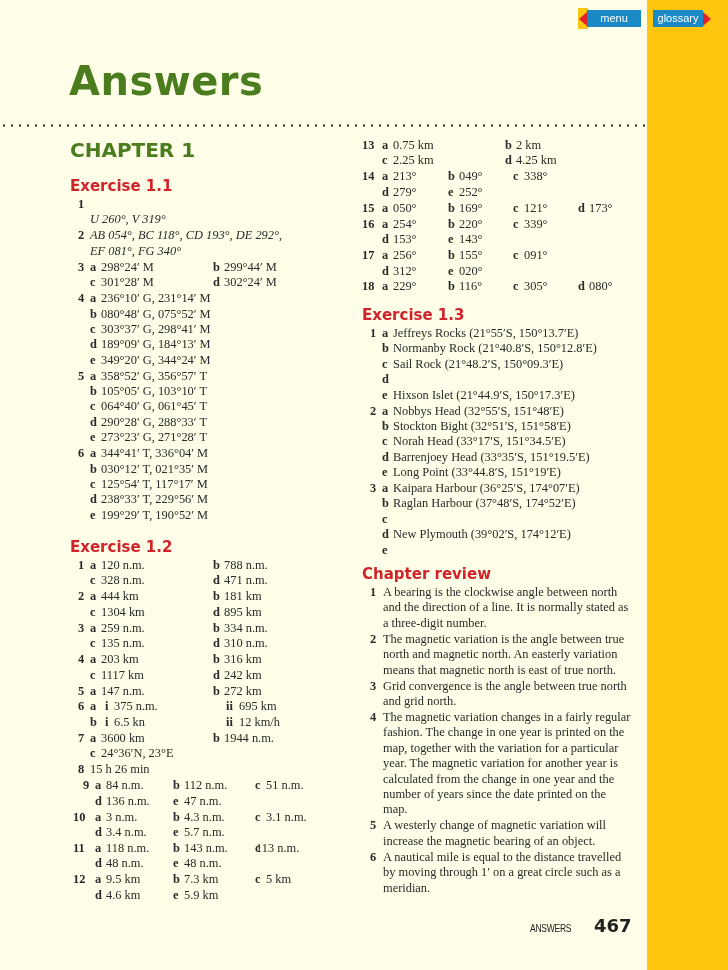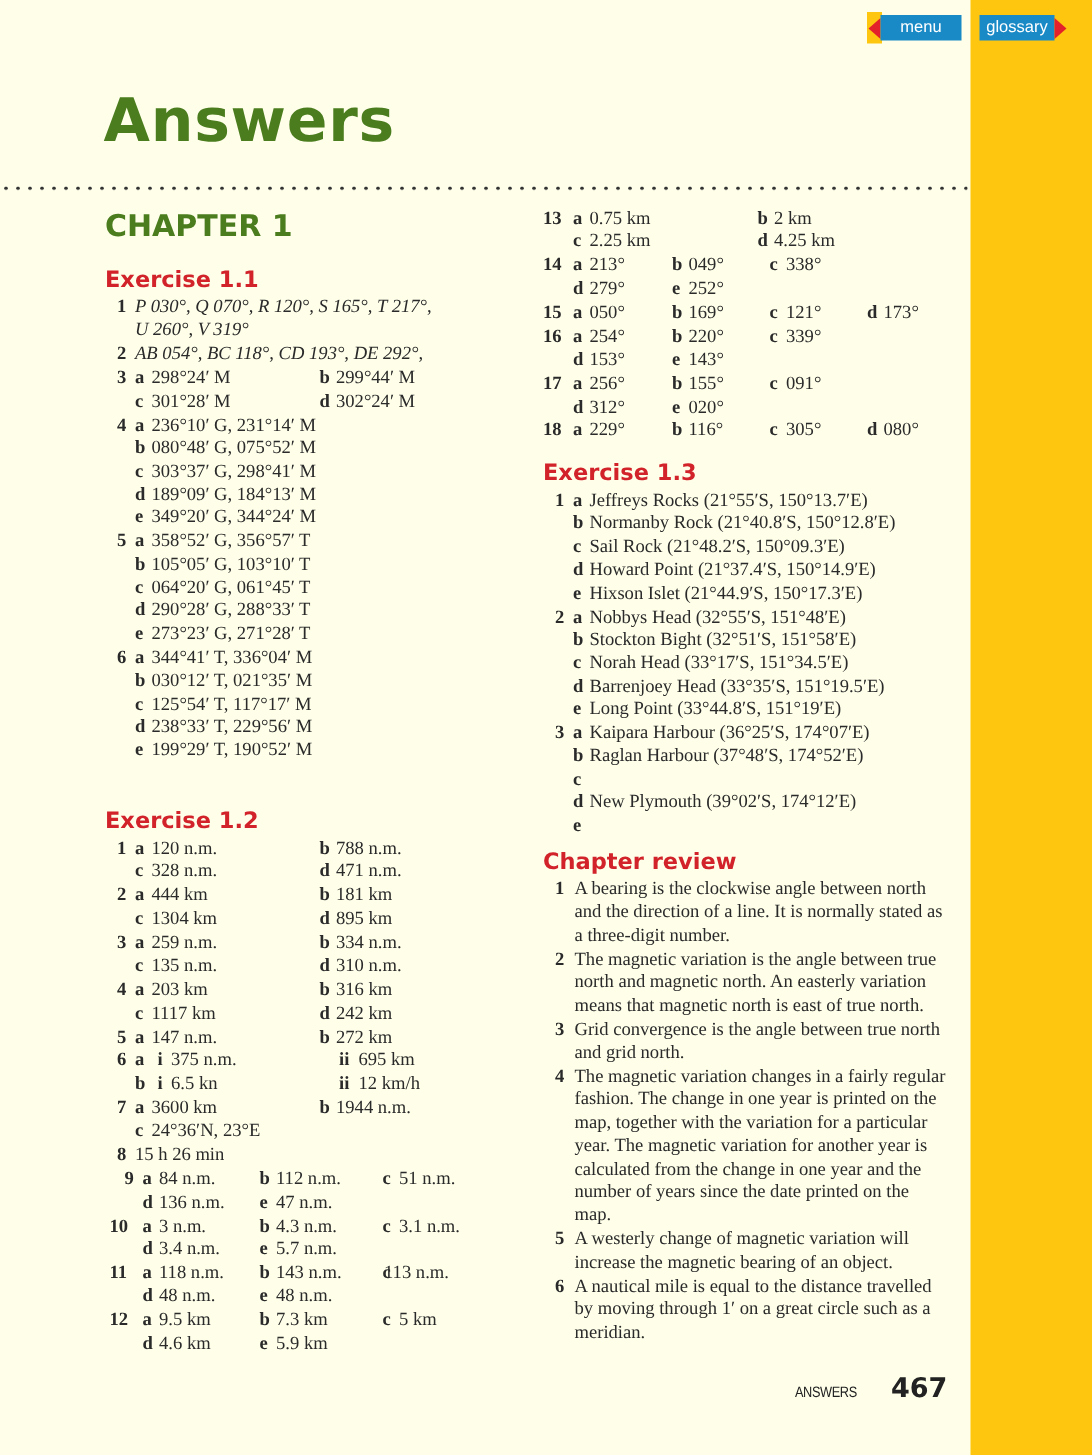--- a/index.html
+++ b/index.html
@@ -75,29 +75,31 @@
 <span class="arrow-right"></span>
 
 <h1 class="title">Answers</h1>
 <div class="dotline"></div>
 <h2 class="chapter">CHAPTER 1</h2>
 
 <h3 class="exhead" style="left:70px; top:177px;">Exercise 1.1</h3>
 <div class="block" style="left:78px; top:197px; width:260px;">
   <div class="row">
       <span class="b" style="left:0">1</span>
-      <span class="i" style="left:12px">P 030°, Q 070°, R 120°, S 165°, T 217°,</span>
     </div>
   <div class="row">
       <span class="i" style="left:12px">U 260°, V 319°</span>
     </div>
   <div class="gap"></div>
   <div class="row">
       <span class="b" style="left:0">2</span>
       <span class="i" style="left:12px">AB 054°, BC 118°, CD 193°, DE 292°,</span>
+    </div>
+  <div class="row">
+      <span class="i" style="left:12px">EF 081°, FG 340°</span>
     </div>
   <div class="gap"></div>
   <div class="row">
       <span class="b" style="left:0">3</span>
       <span class="b" style="left:12px">a</span>
       <span style="left:23px">298°24′ M</span>
       <span class="b" style="left:135px">b</span>
       <span style="left:146px">299°44′ M</span>
     </div>
   <div class="row">
@@ -133,21 +135,21 @@
       <span class="b" style="left:0">5</span>
       <span class="b" style="left:12px">a</span>
       <span style="left:23px">358°52′ G, 356°57′ T</span>
     </div>
   <div class="row">
       <span class="b" style="left:12px">b</span>
       <span style="left:23px">105°05′ G, 103°10′ T</span>
     </div>
   <div class="row">
       <span class="b" style="left:12px">c</span>
-      <span style="left:23px">064°20′ G, 061°45′ T</span>
+      <span style="left:23px">064°40′ G, 061°45′ T</span>
     </div>
   <div class="row">
       <span class="b" style="left:12px">d</span>
       <span style="left:23px">290°28′ G, 288°33′ T</span>
     </div>
   <div class="row">
       <span class="b" style="left:12px">e</span>
       <span style="left:23px">273°23′ G, 271°28′ T</span>
     </div>
   <div class="gap"></div>
@@ -436,21 +438,20 @@
   <div class="row">
       <span class="b" style="left:12px">b</span>
       <span style="left:23px">Normanby Rock (21°40.8′S, 150°12.8′E)</span>
     </div>
   <div class="row">
       <span class="b" style="left:12px">c</span>
       <span style="left:23px">Sail Rock (21°48.2′S, 150°09.3′E)</span>
     </div>
   <div class="row">
       <span class="b" style="left:12px">d</span>
-      <span style="left:23px">Howard Point (21°37.4′S, 150°14.9′E)</span>
     </div>
   <div class="row">
       <span class="b" style="left:12px">e</span>
       <span style="left:23px">Hixson Islet (21°44.9′S, 150°17.3′E)</span>
     </div>
   <div class="gap"></div>
   <div class="row">
       <span class="b" style="left:0">2</span>
       <span class="b" style="left:12px">a</span>
       <span style="left:23px">Nobbys Head (32°55′S, 151°48′E)</span>

